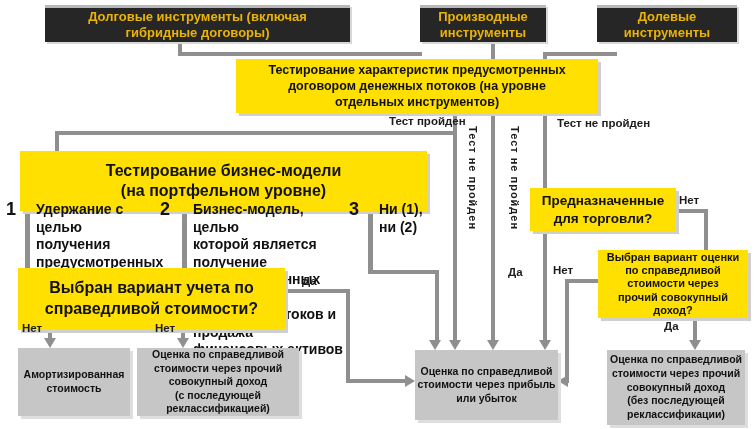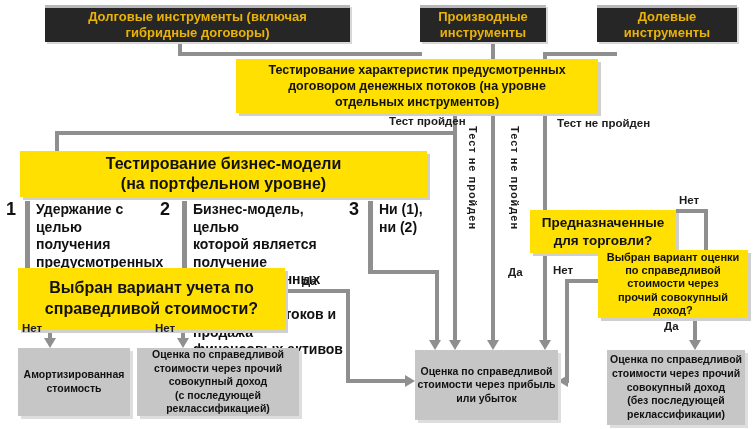--- a/index.html
+++ b/index.html
@@ -68,42 +68,42 @@
 гибридные договоры)</div>
   <div class="box dark" style="left:420px;top:5px;width:126px;height:37px;">Производные
 инструменты</div>
   <div class="box dark" style="left:597px;top:5px;width:140px;height:37px;">Долевые
 инструменты</div>
 
   <div class="box yellow" style="left:236px;top:59px;width:362px;height:54px;font-size:12.5px;line-height:1.3;">Тестирование характеристик предусмотренных
 договором денежных потоков (на уровне
 отдельных инструментов)</div>
 
-  <div class="box yellow" style="left:20px;top:151px;width:407px;height:46px;font-size:16px;line-height:1.25;">Тестирование бизнес-модели
+  <div class="box yellow" style="left:20px;top:151px;width:407px;height:60px;font-size:16px;line-height:1.25;">Тестирование бизнес-модели
 (на портфельном уровне)</div>
 
   <div class="num" style="left:6px;top:199px;">1</div>
   <div class="opt" style="left:36px;top:201px;width:120px;">Удержание с
 целью получения
 предусмотренных
 договором
 денежных потоков</div>
   <div class="num" style="left:160px;top:199px;">2</div>
   <div class="opt" style="left:193px;top:201px;width:155px;">Бизнес-модель, целью
 которой является получение
 предусмотренных договором
 денежных потоков и продажа
 финансовых активов</div>
   <div class="num" style="left:349px;top:199px;">3</div>
   <div class="opt" style="left:379px;top:201px;width:52px;">Ни (1),
 ни (2)</div>
 
   <div class="box yellow" style="left:18px;top:268px;width:267px;height:62px;font-size:16px;line-height:1.3;">Выбран вариант учета по
 справедливой стоимости?</div>
-  <div class="box yellow" style="left:530px;top:188px;width:146px;height:43px;font-size:13.5px;line-height:1.3;margin-top:22px;">Предназначенные
+  <div class="box yellow" style="left:530px;top:188px;width:146px;height:43px;font-size:13.5px;line-height:1.3;">Предназначенные
 для торговли?</div>
   <div class="box yellow" style="left:598px;top:250px;width:150px;height:68px;font-size:11px;line-height:1.2;">Выбран вариант оценки
 по справедливой
 стоимости через
 прочий совокупный
 доход?</div>
 
   <div class="box gray" style="left:18px;top:348px;width:112px;height:68px;">Амортизированная
 стоимость</div>
   <div class="box gray" style="left:137px;top:348px;width:162px;height:68px;">Оценка по справедливой

